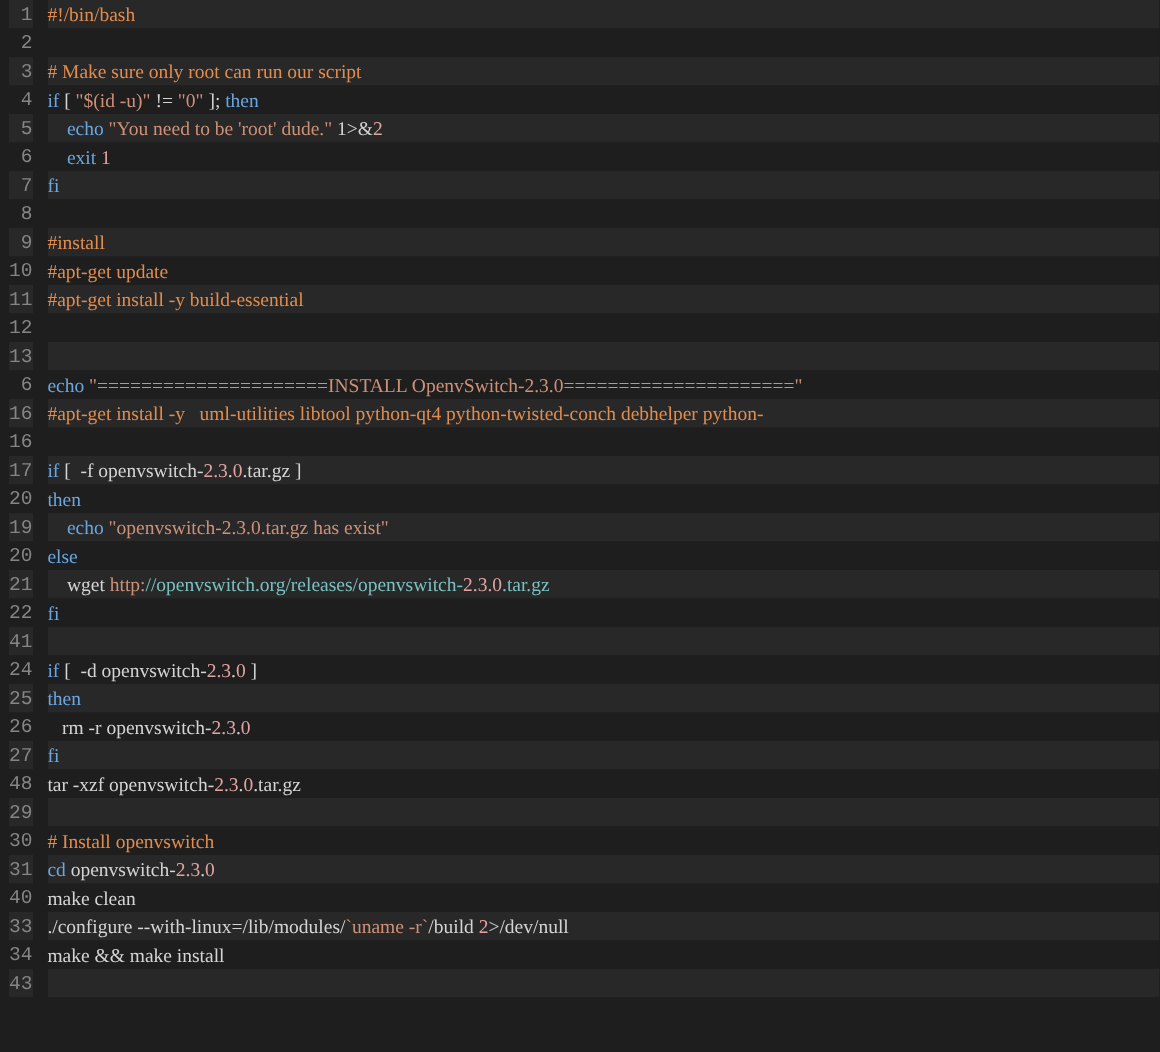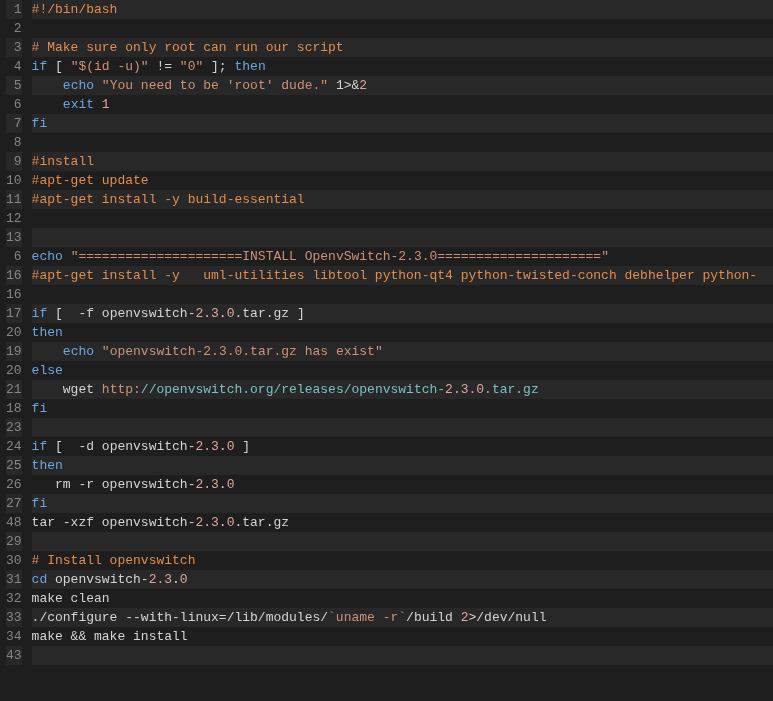--- a/index.html
+++ b/index.html
@@ -32,20 +32,21 @@
     .gutter-line {
       height: 19px;
     }
     .code {
       flex: 1;
       padding-left: 4px;
       white-space: pre;
     }
     .line {
       height: 19px;
+      font-family: Liberation Serif, serif;
     }
     .line-odd {
       background: #282828;
     }
     .line-even {
       background: #1e1e1e;
     }
     .c-comment { color: #e28c4e; }
     .c-keyword { color: #6aa6e0; text-align: right; }
     .c-string { color: #ce9178; }
@@ -73,29 +74,29 @@
       <div class="gutter-line line-even">12</div>
       <div class="gutter-line line-odd">13</div>
       <div class="gutter-line line-even">6</div>
       <div class="gutter-line line-odd">16</div>
       <div class="gutter-line line-even">16</div>
       <div class="gutter-line line-odd">17</div>
       <div class="gutter-line line-even">20</div>
       <div class="gutter-line line-odd">19</div>
       <div class="gutter-line line-even">20</div>
       <div class="gutter-line line-odd">21</div>
-      <div class="gutter-line line-even">18</div>
-      <div class="gutter-line line-odd">23</div>
+      <div class="gutter-line line-even">22</div>
+      <div class="gutter-line line-odd">41</div>
       <div class="gutter-line line-even">24</div>
       <div class="gutter-line line-odd">25</div>
       <div class="gutter-line line-even">26</div>
       <div class="gutter-line line-odd">27</div>
       <div class="gutter-line line-even">48</div>
       <div class="gutter-line line-odd">29</div>
       <div class="gutter-line line-even">30</div>
       <div class="gutter-line line-odd">31</div>
-      <div class="gutter-line line-even">32</div>
+      <div class="gutter-line line-even">40</div>
       <div class="gutter-line line-odd">33</div>
       <div class="gutter-line line-even">34</div>
       <div class="gutter-line line-odd">43</div>
     </div>
   <div class="code" id="code"><div class="line line-odd"><span class="c-comment">#!/bin/bash</span></div><div class="line line-even"></div><div class="line line-odd"><span class="c-comment"># Make sure only root can run our script</span></div><div class="line line-even"><span class="c-keyword">if</span><span class="c-plain"> [ </span><span class="c-string">"$(id -u)"</span><span class="c-plain"> != </span><span class="c-string">"0"</span><span class="c-plain"> ]; </span><span class="c-keyword">then</span></div><div class="line line-odd"><span class="c-plain">    </span><span class="c-keyword">echo</span><span class="c-plain"> </span><span class="c-string">"You need to be 'root' dude."</span><span class="c-plain"> 1&gt;&amp;</span><span class="c-number">2</span></div><div class="line line-even"><span class="c-plain">    </span><span class="c-keyword">exit</span><span class="c-plain"> </span><span class="c-number">1</span></div><div class="line line-odd"><span class="c-keyword">fi</span></div><div class="line line-even"></div><div class="line line-odd"><span class="c-comment">#install</span></div><div class="line line-even"><span class="c-comment">#apt-get update</span></div><div class="line line-odd"><span class="c-comment">#apt-get install -y build-essential</span></div><div class="line line-even"></div><div class="line line-odd"></div><div class="line line-even"><span class="c-keyword">echo</span><span class="c-plain"> </span><span class="c-string">"=====================INSTALL OpenvSwitch-2.3.0====================="</span></div><div class="line line-odd"><span class="c-comment">#apt-get install -y   uml-utilities libtool python-qt4 python-twisted-conch debhelper python-</span></div><div class="line line-even"></div><div class="line line-odd"><span class="c-keyword">if</span><span class="c-plain"> [  -f openvswitch-</span><span class="c-number">2.3</span><span class="c-plain">.</span><span class="c-number">0</span><span class="c-plain">.tar.gz ]</span></div><div class="line line-even"><span class="c-keyword">then</span></div><div class="line line-odd"><span class="c-plain">    </span><span class="c-keyword">echo</span><span class="c-plain"> </span><span class="c-string">"openvswitch-2.3.0.tar.gz has exist"</span></div><div class="line line-even"><span class="c-keyword">else</span></div><div class="line line-odd"><span class="c-plain">    wget </span><span class="c-url">http:</span><span class="c-cyan">//openvswitch.org/releases/openvswitch-</span><span class="c-number">2.3.0</span><span class="c-cyan">.tar.gz</span></div><div class="line line-even"><span class="c-keyword">fi</span></div><div class="line line-odd"></div><div class="line line-even"><span class="c-keyword">if</span><span class="c-plain"> [  -d openvswitch-</span><span class="c-number">2.3</span><span class="c-plain">.</span><span class="c-number">0</span><span class="c-plain"> ]</span></div><div class="line line-odd"><span class="c-keyword">then</span></div><div class="line line-even"><span class="c-plain">   rm -r openvswitch-</span><span class="c-number">2.3</span><span class="c-plain">.</span><span class="c-number">0</span></div><div class="line line-odd"><span class="c-keyword">fi</span></div><div class="line line-even"><span class="c-plain">tar -xzf openvswitch-</span><span class="c-number">2.3</span><span class="c-plain">.</span><span class="c-number">0</span><span class="c-plain">.tar.gz</span></div><div class="line line-odd"></div><div class="line line-even"><span class="c-comment"># Install openvswitch</span></div><div class="line line-odd"><span class="c-keyword">cd</span><span class="c-plain"> openvswitch-</span><span class="c-number">2.3</span><span class="c-plain">.</span><span class="c-number">0</span></div><div class="line line-even"><span class="c-plain">make clean</span></div><div class="line line-odd"><span class="c-plain">./configure --with-linux=/lib/modules/</span><span class="c-string">`uname -r`</span><span class="c-plain">/build </span><span class="c-number">2</span><span class="c-plain">&gt;/dev/null</span></div><div class="line line-even"><span class="c-plain">make &amp;&amp; make install</span></div><div class="line line-odd"></div></div>
 </div>
 
 </body></html>

